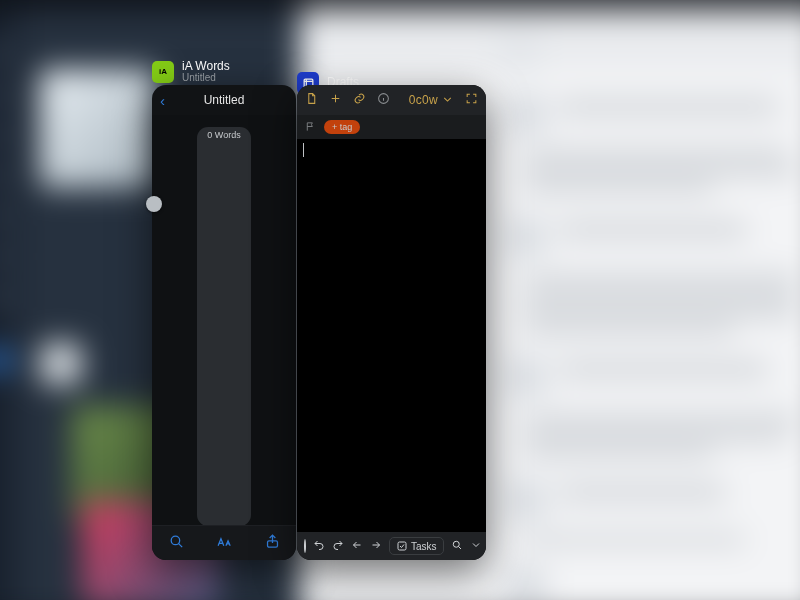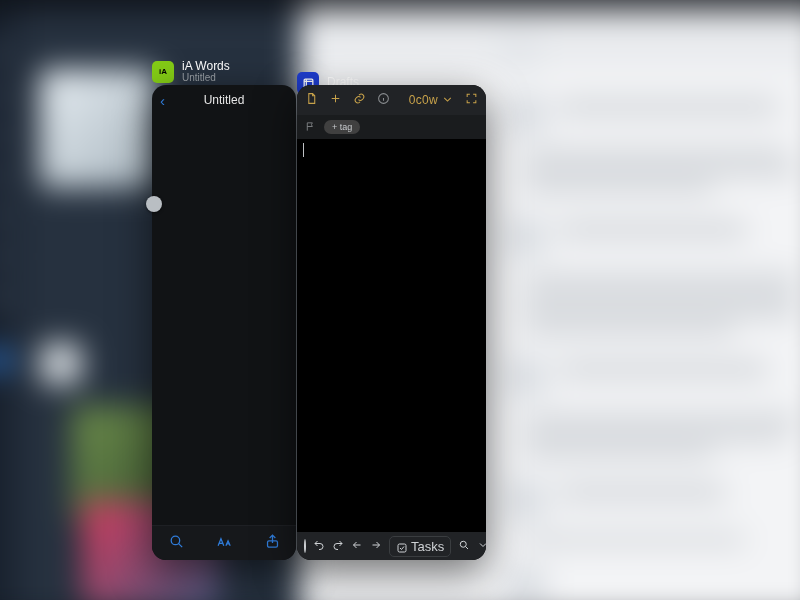--- a/index.html
+++ b/index.html
@@ -40,27 +40,27 @@
   
   .dr{left:297px;top:85px;width:189px;height:475px;background:#000}
   .dr-top{height:30px;background:#212326;display:flex;align-items:center;justify-content:space-between;padding:0 8px}
   .dr-top .grp{display:flex;align-items:center;gap:11px}
   .dr-top svg{width:13px;height:13px;fill:none;stroke-width:1.9}
   .gold svg{stroke:#c8a24a}
   .grey svg{stroke:#8a8d90}
   .dr-top .counter{color:#c8a24a;font-size:12px;letter-spacing:.3px;display:flex;gap:3px}
   .dr-tag{height:24px;background:#1a1c1e;display:flex;align-items:center;gap:8px;padding:0 8px}
   .dr-tag svg{width:11px;height:11px;stroke:#8a8d90;fill:none;stroke-width:1.8}
-  .tagpill{font-size:9px;color:#c7cacd;background:#404040;padding:2px 8px;border-radius:10px}
+  .tagpill{font-size:9px;color:#c7cacd;background:#c2410c;padding:2px 8px;border-radius:10px}
   .dr-body{position:absolute;top:54px;bottom:28px;left:0;right:0;background:#000}
   .cursor{position:absolute;left:6px;top:4px;width:1px;height:14px;background:#bfc2c5}
   .dr-bottom{position:absolute;bottom:0;left:0;right:0;height:28px;background:#212326;display:flex;align-items:center;gap:7px;padding:0 7px}
   .dr-bottom svg{width:12px;height:12px;stroke:#cfd2d5;fill:none;stroke-width:2}
   .dr-bottom .circ{width:12px;height:12px;border:1.6px solid #cfd2d5;border-radius:50%}
-  .tasks{display:flex;align-items:flex-end;gap:3px;font-size:13px;color:#cfd2d5;padding:2px 6px;border:1px solid #3a3d40;border-radius:5px}
+  .tasks{display:flex;align-items:flex-end;gap:3px;font-size:10px;color:#cfd2d5;padding:2px 6px;border:1px solid #3a3d40;border-radius:5px}
 
   .knob{position:absolute;left:146px;top:196px;width:16px;height:16px;border-radius:50%;background:#b9bec3;box-shadow:0 1px 3px rgba(0,0,0,.5)}
   [data-interactable="true"]{cursor:pointer}
 </style>
 </head>
 <body>
 
 <div class="bg" data-interactable="false">
   <div class="sidebar"></div>
   <div class="mid"></div>
@@ -118,20 +118,23 @@
       </svg>
   </div>
   <div class="chip-main" data-interactable="false">Drafts</div>
 </div>
 
 <div class="window ia" data-interactable="false">
   <div class="ia-top" data-interactable="false">
     <span class="back" data-interactable="true">‹</span>
     <span data-interactable="false">Untitled</span>
   </div>
+  <div class="ia-body" data-interactable="true">
+    <span class="pill" data-interactable="false">0 Words</span>
+  </div>
   <div class="ia-bottom" data-interactable="false">
     <span data-interactable="true"><svg viewBox="0 0 24 24" data-interactable="false">
           <circle cx="10.5" cy="10.5" r="6"></circle>
           <path d="M20 20l-5-5"></path>
         </svg></span>
     <span data-interactable="true"><svg viewBox="0 0 24 24" data-interactable="false">
           <path d="M3 18l4-10 4 10M4.5 14.5h5M14 18l3-7 3 7M15 15.5h4"></path>
         </svg></span>
     <span data-interactable="true"><svg viewBox="0 0 24 24" data-interactable="false">
           <path d="M12 3v11M8 7l4-4 4 4"></path>

